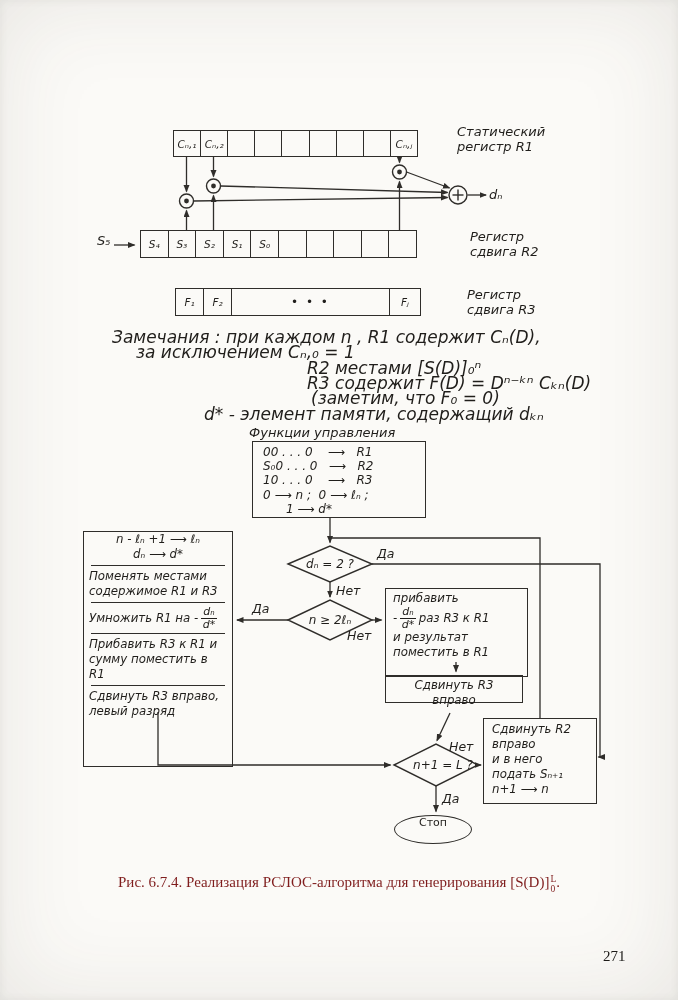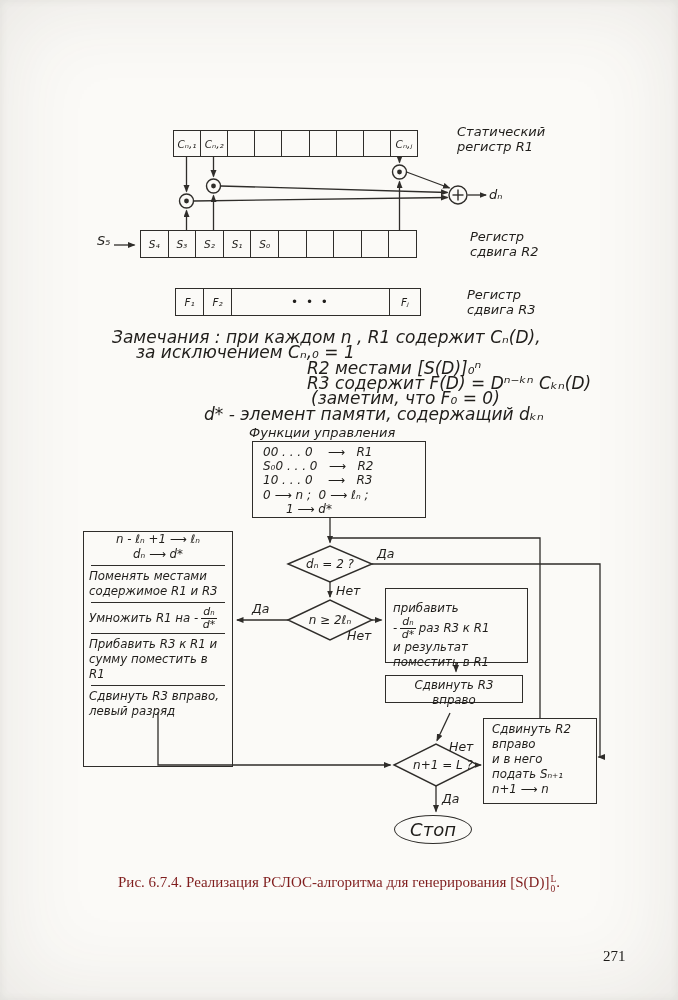--- a/index.html
+++ b/index.html
@@ -19,22 +19,22 @@
   .box{position:absolute;border:1.4px solid #2f2d2a;box-sizing:border-box;background:transparent;}
   .ctrl-line{white-space:pre;font-size:12px;line-height:14.2px;font-style:italic;}
   .flowtxt{font-size:11.8px;line-height:15px;font-style:italic;}
   .sep{border-top:1.2px solid #2f2d2a;margin:3px 2px;}
   .frac{display:inline-flex;flex-direction:column;align-items:center;line-height:1.05;font-size:11px;
         vertical-align:middle;margin:0 3px;}
   .frac .num{border-bottom:1.1px solid #201e1b;padding:0 2px;}
   .fracrow{display:flex;align-items:center;}
   .dtext{position:absolute;text-align:center;font-size:12px;font-style:italic;white-space:nowrap;}
   .yn{position:absolute;font-size:12.5px;font-style:italic;}
-  .oval{position:absolute;border:1.4px solid #2f2d2a;border-radius:50%;display:flex;align-items:center;
-        justify-content:center;font-size:18px;font-style:italic;box-sizing:border-box;}
+  .oval{position:absolute;border:1.4px solid #2f2d2a;border-radius:50%;display:flex;align-items:flex-start;
+        justify-content:center;font-size:11px;box-sizing:border-box;}
   .caption{position:absolute;left:0;right:0;top:874px;display:flex;justify-content:center;align-items:flex-start;
            font-family:"Liberation Serif",serif;font-size:15px;color:#7f1d1d;}
   .supsub{display:inline-flex;flex-direction:column;align-items:flex-start;font-size:9.5px;line-height:1.05;
           transform:translateY(1px);margin-left:1px;}
   .pagenum{position:absolute;left:603px;top:948px;font-family:"Liberation Serif",serif;font-size:15px;color:#1c1a17;}
 </style>
 </head>
 <body>
 
 <div class="page">
@@ -186,21 +186,21 @@
       </span>
     </div>
     <div class="sep"></div>
     <div class="flowtxt">Прибавить R3 к R1 и</div>
     <div class="flowtxt">сумму поместить в R1</div>
     <div class="sep"></div>
     <div class="flowtxt">Сдвинуть R3 вправо,</div>
     <div class="flowtxt">левый разряд</div>
   </div>
 
-  <div class="box" style="left:385px;top:588px;width:143px;height:75px;padding:12px 7px;">
+  <div class="box" style="left:385px;top:588px;width:143px;height:89px;padding:2px 7px;">
     <div class="flowtxt">прибавить</div>
     <div class="flowtxt fracrow">
       <span>-</span>
       <span class="frac">
         <span class="num">dₙ</span>
         <span class="den">d*</span>
       </span>
       <span>раз R3 к R1</span>
     </div>
     <div class="flowtxt">и результат</div>

